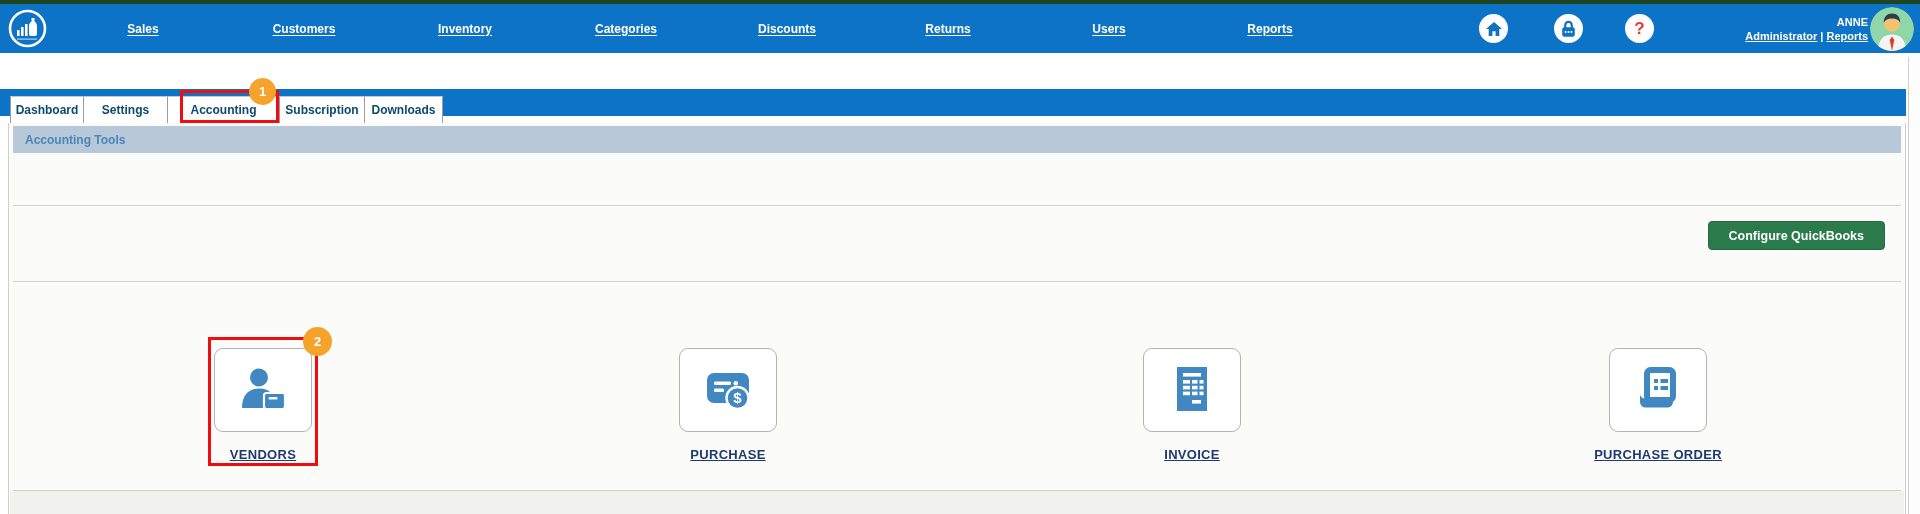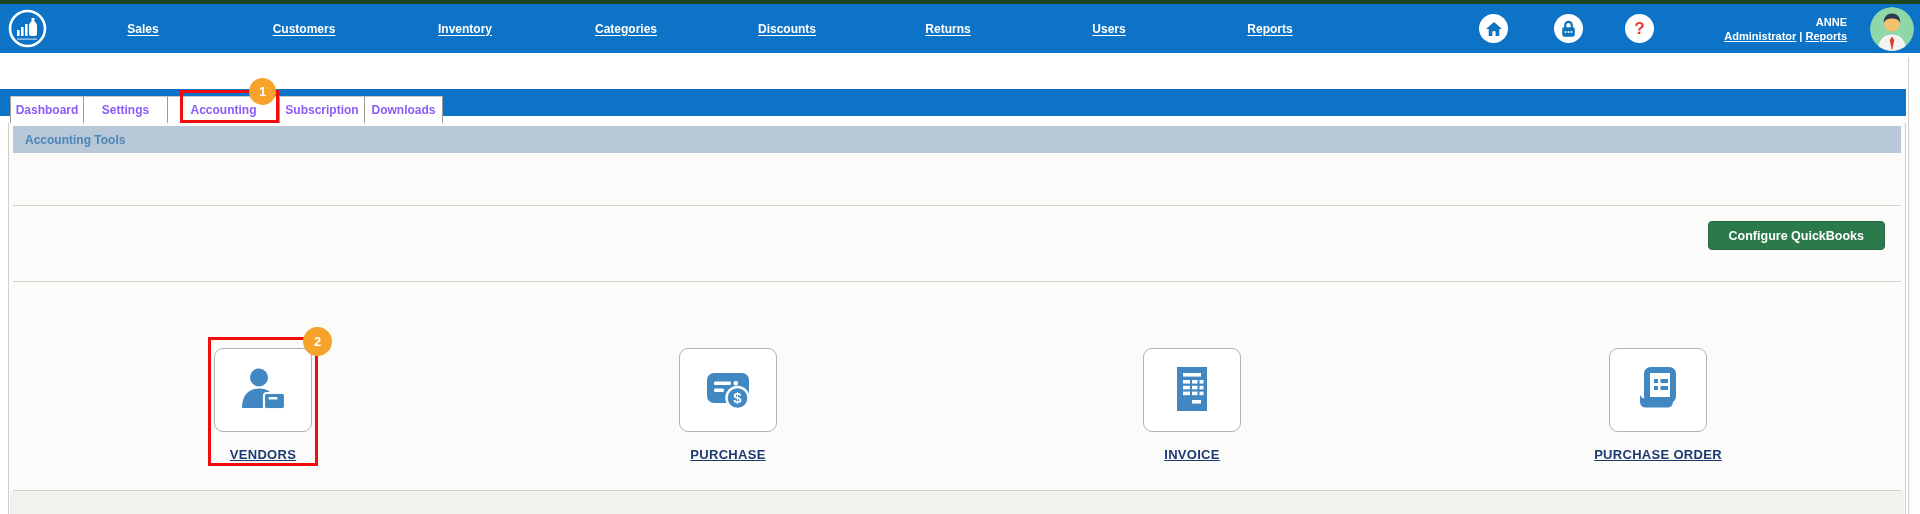--- a/index.html
+++ b/index.html
@@ -11,37 +11,37 @@
 
   
   .navbar { position:absolute; left:0; top:4px; width:1920px; height:49px; background:#0d73c6; }
   .logo { position:absolute; left:8px; top:5px; width:39px; height:39px; }
   .nav-item { position:absolute; top:0; height:100%; display:flex; align-items:center;
               transform:translateX(-50%); color:#fff; font-size:12px; font-weight:bold;
               text-decoration:underline; text-underline-offset:2px; cursor:pointer; white-space:nowrap; }
   .nav-circle { position:absolute; top:10px; width:29px; height:29px; border-radius:50%;
                 background:#fff; display:flex; align-items:center; justify-content:center; cursor:pointer; }
   .help-glyph { color:#e23a2e; font-weight:bold; font-size:17px; line-height:1; }
-  .user-block { position:absolute; right:73px; top:50%; transform:translateY(-50%);
+  .user-block { position:absolute; right:52px; top:50%; transform:translateY(-50%);
                 text-align:right; color:#fff; font-size:11px; font-weight:bold; line-height:14px; }
   .user-block .logout-line span { text-decoration:underline; }
   .user-block .sep { text-decoration:none !important; margin:0 3px; }
   .avatar { position:absolute; right:6px; top:3px; width:44px; height:44px; border-radius:50%;
             overflow:hidden; cursor:pointer; }
 
   
   .breadcrumb-bar { position:absolute; left:0; top:57px; width:1906px; height:26px; background:#c3ccd7;
                     display:flex; align-items:center; }
   .breadcrumb-bar span { margin-left:18px; color:#4e7ba6; font-size:11.5px; font-weight:bold; letter-spacing:.3px; }
 
   
   .tabbar-blue { position:absolute; left:0; top:89px; width:1906px; height:27px; background:#0d73c6; }
   .tabs { position:absolute; left:10px; top:96px; height:27px; display:flex; z-index:2; }
   .tab { background:#fff; border-right:1px solid #9c9c9c; border-top:1px solid #c8c8c8;
-         text-align:center; line-height:26px; font-size:12px; font-weight:bold; color:#8b5cf6; cursor:pointer; }
+         text-align:center; line-height:26px; font-size:12px; font-weight:bold; color:#0c4a6e; cursor:pointer; }
   .tab:first-child { border-left:1px solid #9c9c9c; }
   .t-dashboard{width:74px;} .t-settings{width:84px;} .t-accounting{width:112px;}
   .t-subscription{width:85px;} .t-downloads{width:78px;}
 
   .annot-box { position:absolute; border:3px solid #f10d0d; z-index:4; pointer-events:none; }
   .annot-box-tab { left:180px; top:90px; width:99px; height:33px; }
   .badge { position:absolute; background:#f5a32b; border-radius:50%; color:#fff; font-weight:bold;
            font-size:13px; display:flex; align-items:center; justify-content:center; z-index:5; }
   .badge-1 { left:249px; top:78px; width:27px; height:27px; }
 

